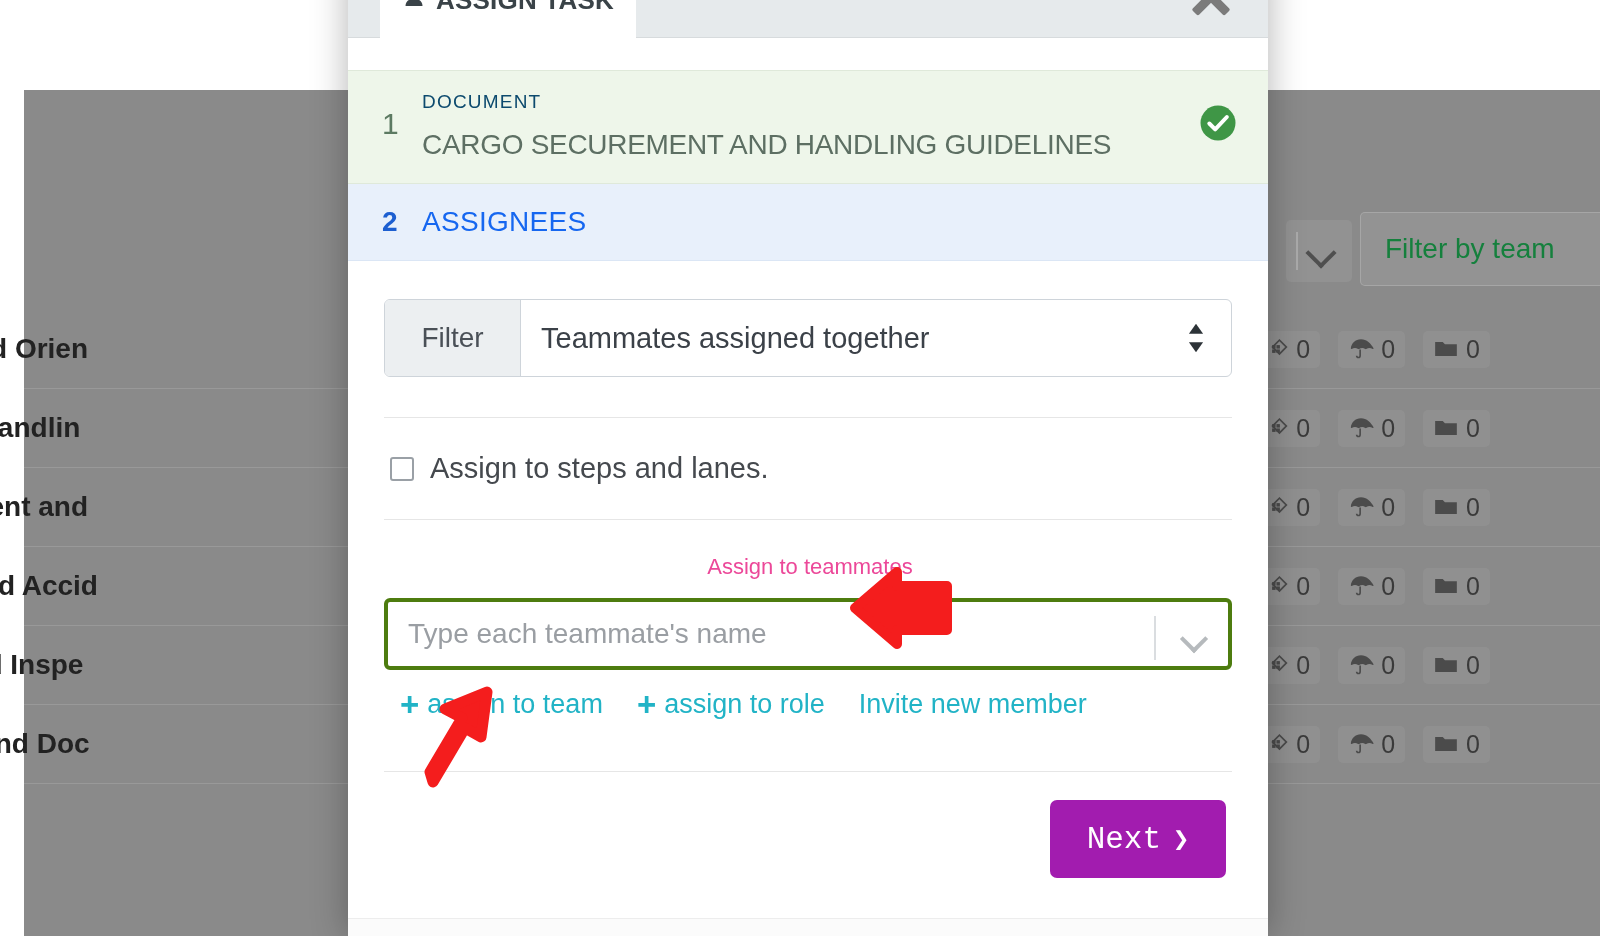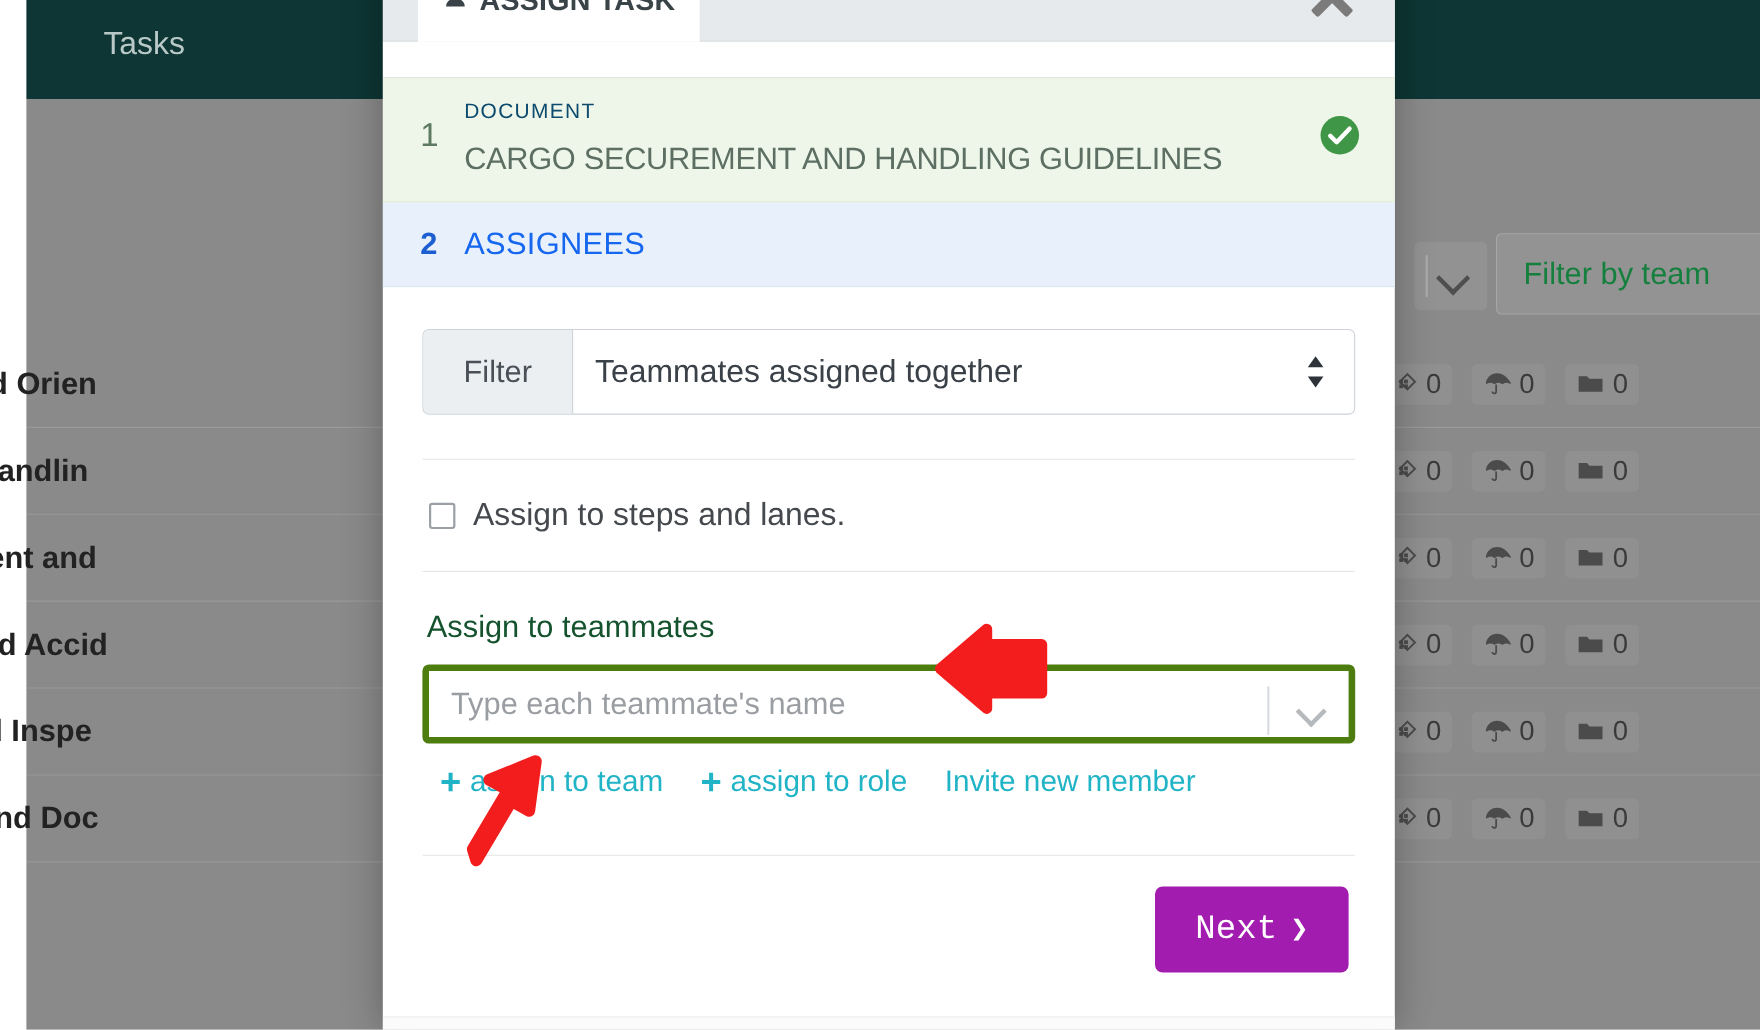--- a/index.html
+++ b/index.html
@@ -267,29 +267,30 @@
     border-radius: 3px;
     background: #fff;
     flex: 0 0 auto;
   }
   .checkbox-label {
     font-size: 29px;
     color: #45494e;
   }
 
   .section-label {
-    font-size: 28px;
-    color: #14532d;
+    font-size: 22px;
+    color: #ec4899;
     padding: 34px 0 18px 4px;
+    text-align: center;
   }
 
   .tm-input-wrap {
     position: relative;
     height: 72px;
-    border: 6px solid #4d7c0f;
+    border: 4px solid #4d7c0f;
     border-radius: 6px;
     background: #fff;
     display: flex;
     align-items: center;
   }
   .tm-placeholder {
     padding-left: 20px;
     font-size: 28px;
     color: #9a9ea3;
   }
@@ -372,26 +373,20 @@
   #annotations {
     position: absolute; inset: 0;
     pointer-events: none;
   }
 </style>
 </head>
 <body>
 
 <div id="app-background">
 
-  <div class="bg-topbar">
-    <div class="bg-topbar-inner">
-      <div class="bg-nav-item bg-nav-tasks">Tasks</div>
-      <div class="bg-nav-item bg-nav-t2">T</div>
-    </div>
-  </div>
 
   <div class="bg-dim"></div>
 
   <div class="bg-toolbar-row">
     <div class="bg-chev-box">
       <div class="divider"></div>
       <div class="chev"></div>
     </div>
     <div class="bg-filter-box">
       <span>Filter by team</span>

